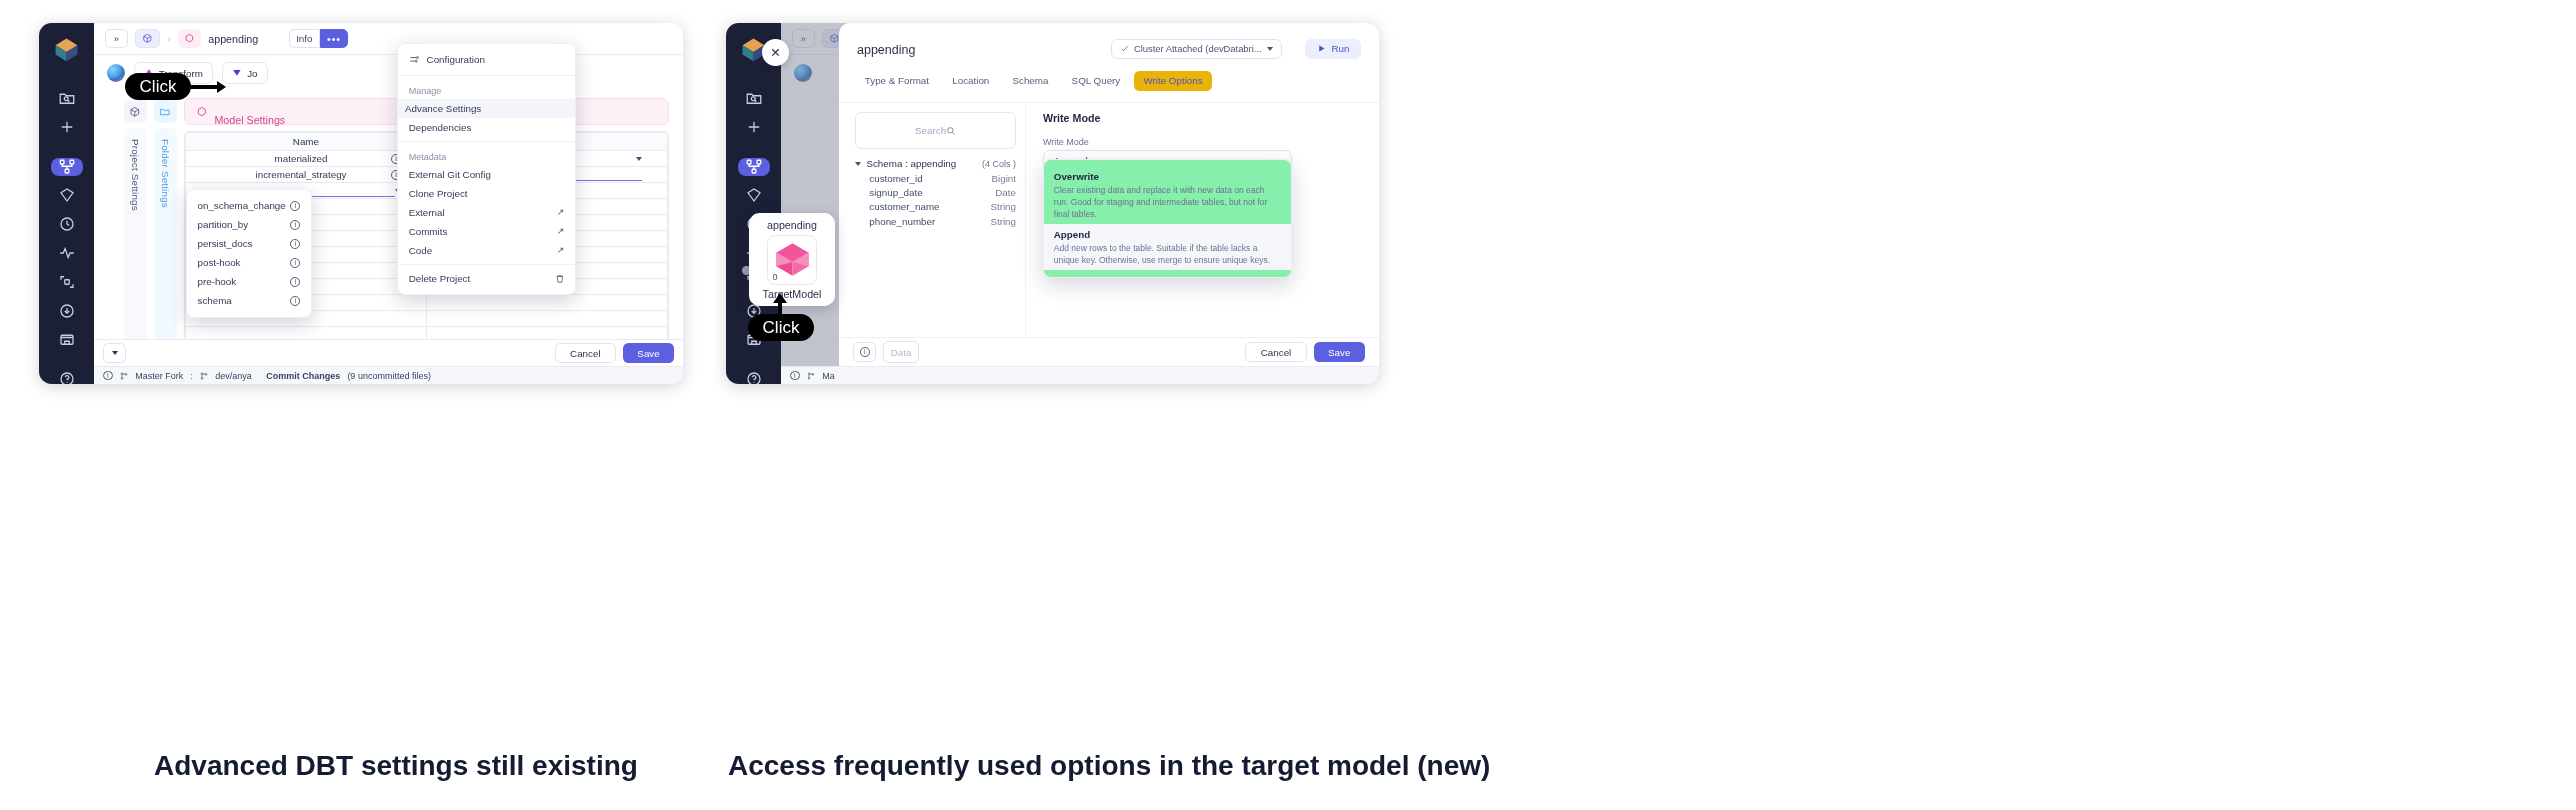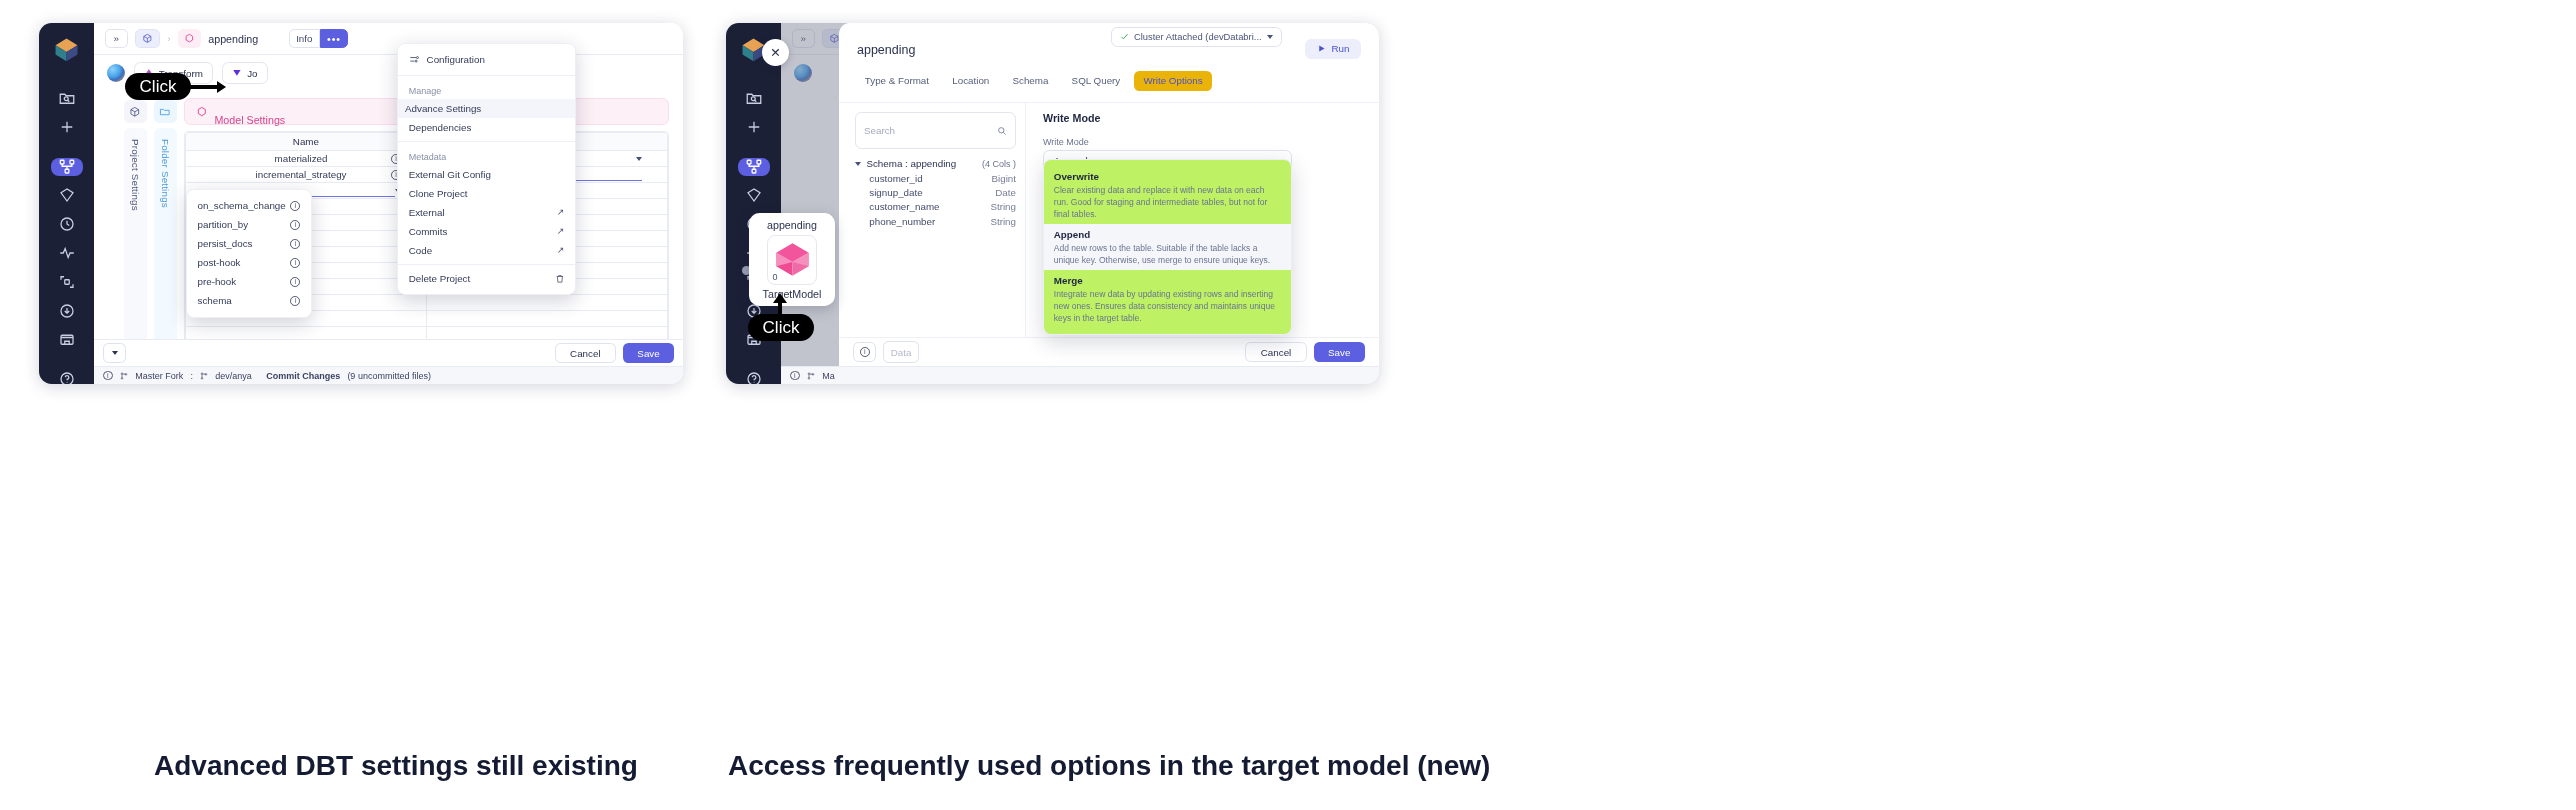--- a/index.html
+++ b/index.html
@@ -78,27 +78,27 @@
   .btn.ghost { border:0.9px solid #e0e3ee; background:#fff; color:#2c3350; }
   .btn.primary { background:#5b5fe0; color:#fff; }
 
   
   .tabs { display:flex; gap:3.6px; align-items:center; }
   .tab { height:19.7px; padding:0 9.8px; border-radius:5.4px; font-size:9.8px; color:#565e7c;
          display:flex; align-items:center; }
   .tab.active { background:#eab308; color:#4b51cf;text-align:right; }
 
   .searchbox { height:37px; border:0.9px solid #e3e5ef; border-radius:6.3px; display:flex; align-items:center;
-               justify-content:space-between; padding:8px 8px; font-size:9.8px; color:#a3a9bf; }
+               justify-content:center; padding:8px 8px; font-size:9.8px; color:#a3a9bf; }
   .schemarow { display:flex; justify-content:space-between; font-size:9.8px; color:#444c6a; height:14.3px; align-items:center; }
   .schemarow .ty { color:#767d97; }
 
   .selectbox { height:21.5px; border:0.9px solid #e0e3ee; border-radius:6.3px; display:flex; align-items:center;
                justify-content:space-between; padding:0 9.8px; font-size:9.8px; color:#2c3350; background:#fff; }
-  .optpanel { position:absolute; background:#bef264; border:0.9px solid #eceef5; border-radius:8px;
+  .optpanel { position:absolute; background:#86efac; border:0.9px solid #eceef5; border-radius:8px;
               box-shadow:0 6.3px 21.5px rgba(30,35,70,.18); padding:6.3px 0; z-index:40; }
   .opt { padding:4.5px 9.8px; }
   .opt.hl { background:#f5f6fa; }
   .opt .ot { font-size:9.8px; color:#1f2540; font-weight:bold; }
   .opt .od { font-size:8.5px; color:#6b7390; line-height:1.42; margin-top:1.8px; }
 
   
   .nodecard { position:absolute; background:#fff; border-radius:10.7px; box-shadow:0 3.6px 14.3px rgba(25,30,60,.22);
               display:flex; flex-direction:column; align-items:center; padding:6.3px 9px; z-index:30; }
   .nodecard .nm { font-size:10.7px; color:#2c3350; }
@@ -587,21 +587,21 @@
     <div style="position:absolute; left:18px; top:19.7px; font-size:12.5px; color:#2c3350;">appending</div>
 
     <div class="tabs" style="position:absolute; left:16px; top:48px;">
       <div class="tab">Type &amp; Format</div>
       <div class="tab">Location</div>
       <div class="tab">Schema</div>
       <div class="tab">SQL Query</div>
       <div class="tab active">Write Options</div>
     </div>
 
-    <div style="position:absolute; right:97px; top:4px;">
+    <div style="position:absolute; right:97px; top:16px;">
       <div class="chip" style="height:19.7px; gap:5.4px; padding:0 8px; border-radius:6.3px;">
         <svg width="9" height="9" viewBox="0 0 24 24" fill="none" stroke="#38a169" stroke-width="2.6">
             <path d="M4 13l5 5L20 6"></path>
           </svg>
         <span style="font-size:9.4px; color:#4c5478;">Cluster Attached (devDatabri...</span>
         <span class="caret" style="border-top-color:#4c5478;"></span>
       </div>
     </div>
     <div style="position:absolute; right:18px; top:16px; height:19.7px; background:#eceefb; border-radius:6.3px; display:flex; align-items:center; gap:5.4px; padding:0 11.6px;">
       <svg width="9" height="9" viewBox="0 0 24 24" fill="#4b51cf">
@@ -658,24 +658,20 @@
 
     <div class="optpanel" style="left:204px; top:136px; width:249px;">
       <div id="wm-options">
           <div class="opt ">
             <div class="ot">Overwrite</div>
             <div class="od">Clear existing data and replace it with new data on each run. Good for staging and intermediate tables, but not for final tables.</div>
           </div>
           <div class="opt hl">
             <div class="ot">Append</div>
             <div class="od">Add new rows to the table. Suitable if the table lacks a unique key. Otherwise, use merge to ensure unique keys.</div>
-          </div>
-          <div class="opt ">
-            <div class="ot">Merge</div>
-            <div class="od">Integrate new data by updating existing rows and inserting new ones. Ensures data consistency and maintains unique keys in the target table.</div>
           </div>
         </div>
     </div>
 
     <div style="position:absolute; left:0; right:0; bottom:18px; height:29px; border-top:0.9px solid #eef0f5; display:flex; align-items:center; padding:0 14.3px; gap:7.2px;">
       <div class="chip" style="width:21.5px; height:19.7px;">
         <span class="infoic">i</span>
       </div>
       <div class="chip" style="height:22px; color:#b6bbcc;">Data</div>
       <div style="flex:1"></div>

